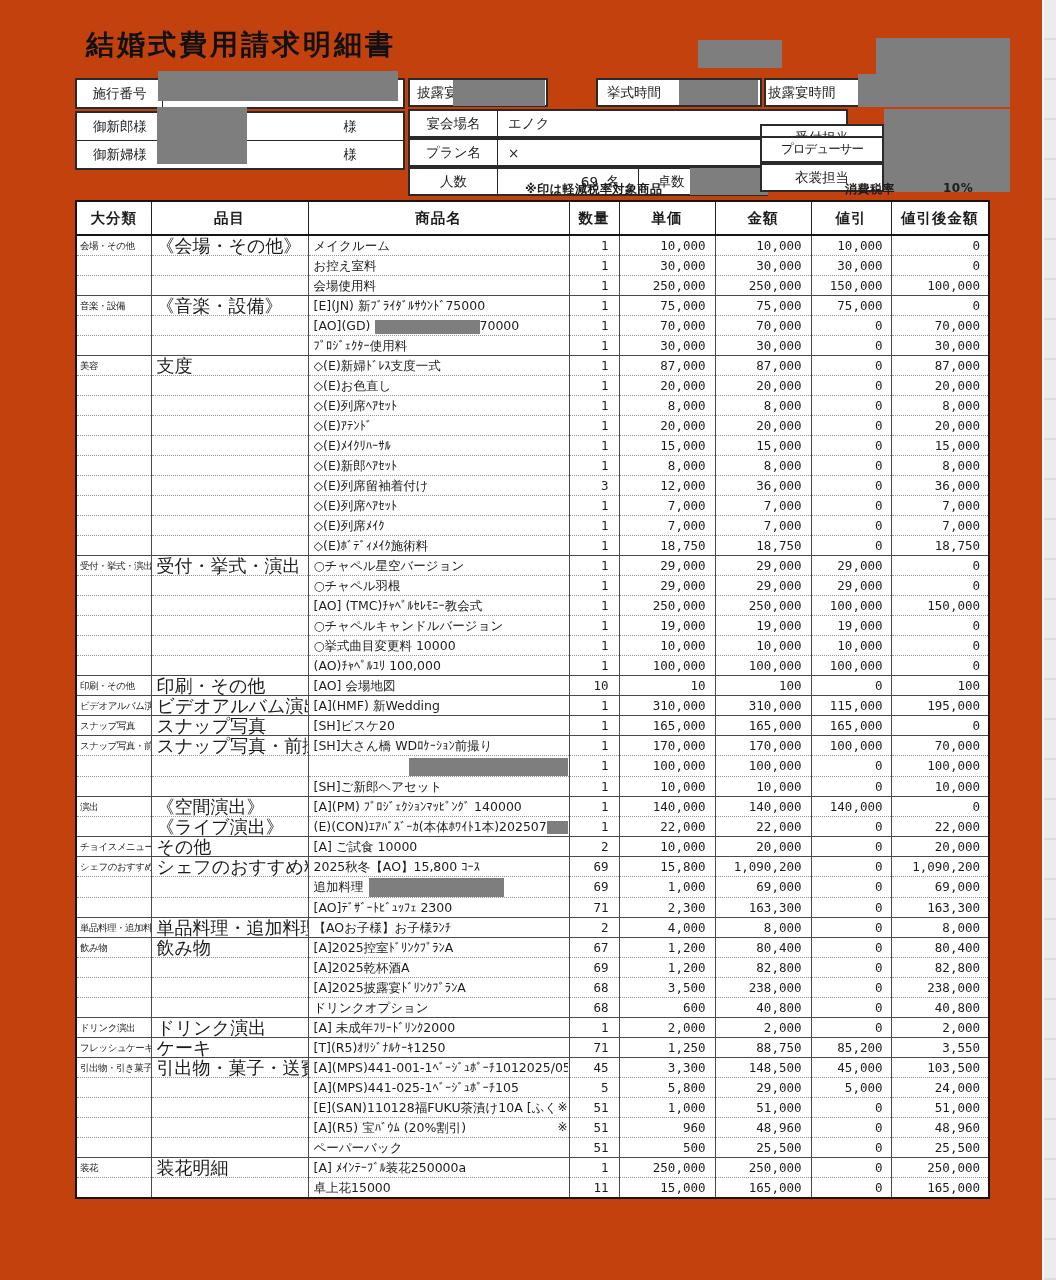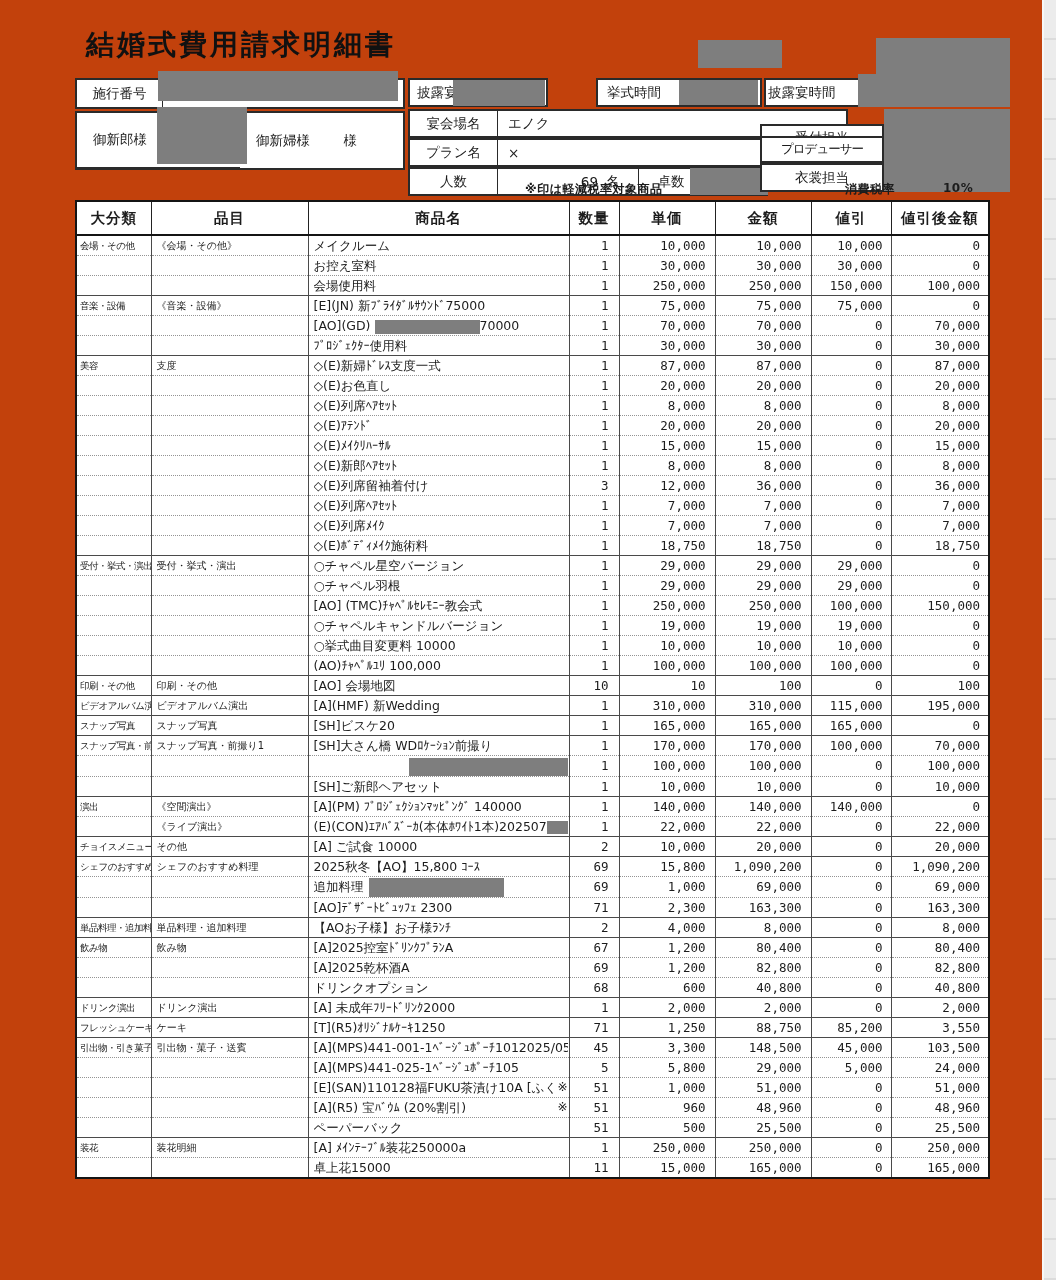--- a/index.html
+++ b/index.html
@@ -15,42 +15,42 @@
 
   h1.title { position:absolute; left:86px; top:26px; font-family:"DejaVu Serif", serif;
     font-size:28px; font-weight:bold; letter-spacing:3px; color:#111; }
 
   .redact { position:absolute; background:#7e7e7e; }
 
   .hcell { position:absolute; border:2px solid #2a2a2a; display:flex; align-items:center;
     font-size:13.5px; background:#fff; }
   .hcell .lab { display:inline-flex; align-items:center; justify-content:center; height:100%; }
   .hcell .divr { border-right:1.5px solid #2a2a2a; }
-  .two-rows { flex-direction:row; align-items:stretch; }
+  .two-rows { flex-direction:column; align-items:stretch; }
   .two-rows .row { flex:1; display:flex; align-items:center; }
   .two-rows .row:first-child { border-bottom:1.5px solid #2a2a2a; }
   .hon { margin-left:auto; margin-right:46px; }
 
   .note { position:absolute; font-size:12px; font-weight:600; letter-spacing:0.5px; }
 
   
   table.itable { position:absolute; left:75px; top:200px; width:913px;
     border-collapse:collapse; table-layout:fixed; border:2.5px solid #141414; background:#fff; }
   .itable th { border-left:1.5px solid #222; border-bottom:2px solid #141414;
     height:34px; font-size:14.5px; font-weight:600; letter-spacing:1px; text-align:center; }
   .itable th:first-child { border-left:none; }
   .itable td { border-left:1px solid #4a4a4a; border-top:1px dotted #949494;
     height:19.38px; line-height:19px; overflow:hidden; white-space:nowrap;
     padding:0 4px; vertical-align:middle; }
   .itable td:first-child { border-left:none; }
   .itable tbody tr:first-child td { border-top:none; }
   .itable tbody tr.grp td { border-top:1px solid #4a4a4a; }
 
   td.c-cat  { font-size:9.5px; letter-spacing:-0.5px; padding-left:3px; color:#222; }
-  td.c-item { font-size:10px; padding-left:5px; }
+  td.c-item { font-size:18px; padding-left:5px; }
   td.c-name { font-size:12.5px; padding-left:5px; padding-right:1px; }
   td.c-num  { font-family:"DejaVu Sans Mono", monospace; font-size:12.5px; text-align:right; }
   td.qty   { padding-right:10px; }
   td.unit  { padding-right:9px; }
   td.amt   { padding-right:9px; }
   td.disc  { padding-right:8px; }
   td.after { padding-right:8px; }
 
   .ncell { display:flex; width:100%; align-items:center; }
   .ntext { flex:1 1 auto; overflow:hidden; white-space:nowrap; }
@@ -674,20 +674,34 @@
           <td class="c-num unit">1,200</td>
           <td class="c-num amt">82,800</td>
           <td class="c-num disc">0</td>
           <td class="c-num after">82,800</td>
         </tr>
         <tr>
           <td class="c-cat"></td>
           <td class="c-item"></td>
           <td class="c-name">
             <div class="ncell">
+              <span class="ntext">[A]2025披露宴ﾄﾞﾘﾝｸﾌﾟﾗﾝA</span>
+            </div>
+          </td>
+          <td class="c-num qty">68</td>
+          <td class="c-num unit">3,500</td>
+          <td class="c-num amt">238,000</td>
+          <td class="c-num disc">0</td>
+          <td class="c-num after">238,000</td>
+        </tr>
+        <tr>
+          <td class="c-cat"></td>
+          <td class="c-item"></td>
+          <td class="c-name">
+            <div class="ncell">
               <span class="ntext">ドリンクオプション</span>
             </div>
           </td>
           <td class="c-num qty">68</td>
           <td class="c-num unit">600</td>
           <td class="c-num amt">40,800</td>
           <td class="c-num disc">0</td>
           <td class="c-num after">40,800</td>
         </tr>
         <tr class="grp">

